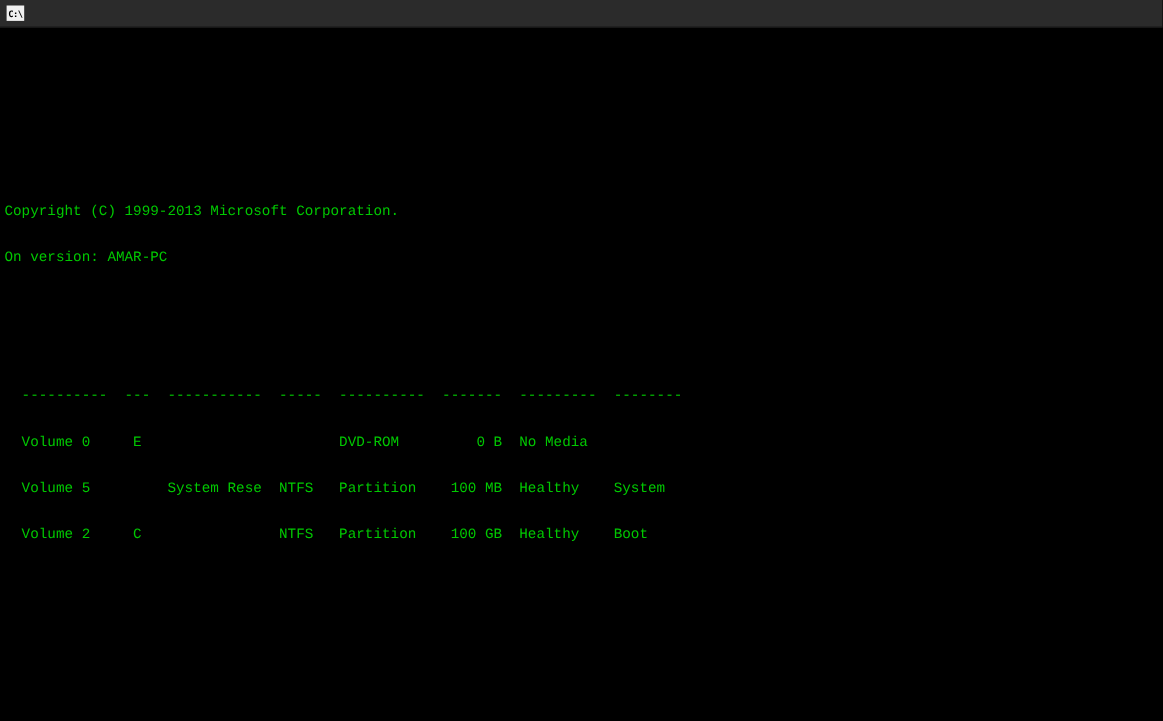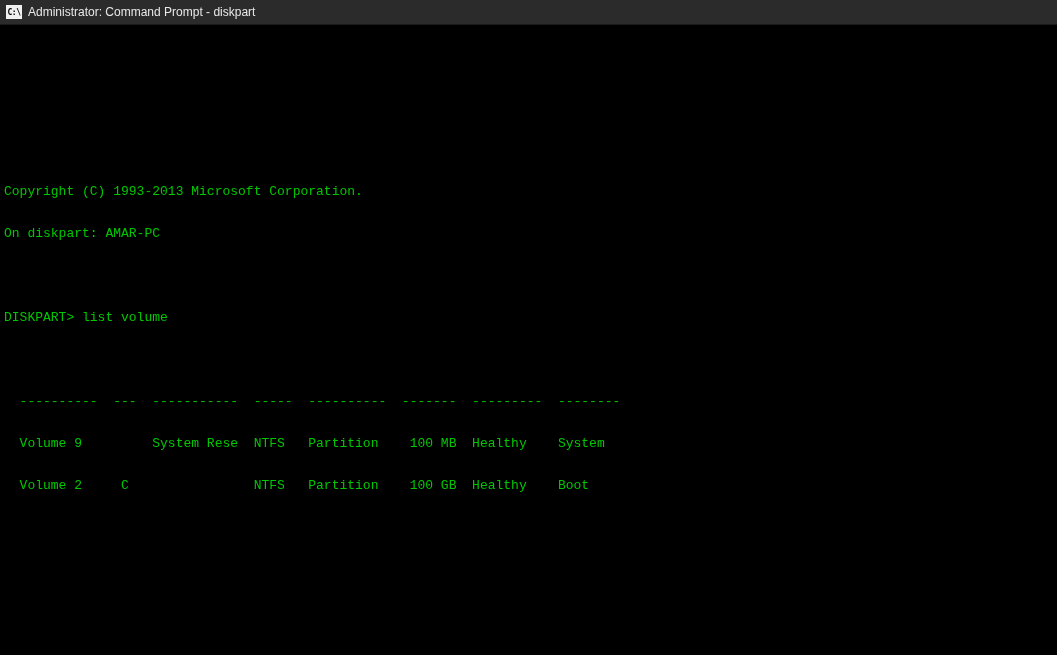--- a/index.html
+++ b/index.html
@@ -43,34 +43,33 @@
       white-space: pre;
       font-weight: normal;
     }
     .blank { height: 14px; }
   </style>
 </head>
 <body>
 
 <div class="titlebar">
   <span class="titlebar-icon">C:\</span>
-  <span>Administrator: Command Prompt - diskpart</span>
 </div>
 
 <div class="terminal">
   <div class="blank"></div>
   <div class="blank"></div>
   <div class="blank"></div>
-  <div>Copyright (C) 1993-2013 Microsoft Corporation.</div>
-  <div>On diskpart: AMAR-PC</div>
+  <div>Copyright (C) 1999-2013 Microsoft Corporation.</div>
+  <div>On version: AMAR-PC</div>
   <div class="blank"></div>
-  <div>DISKPART&gt; list volume</div>
   <div class="blank"></div>
   <div>  ----------  ---  -----------  -----  ----------  -------  ---------  --------</div>
-  <div>  Volume 9         System Rese  NTFS   Partition    100 MB  Healthy    System</div>
+  <div>  Volume 0     E                       DVD-ROM         0 B  No Media</div>
+  <div>  Volume 5         System Rese  NTFS   Partition    100 MB  Healthy    System</div>
   <div>  Volume 2     C                NTFS   Partition    100 GB  Healthy    Boot</div>
   
   
   
   
   
   
   
   
   

